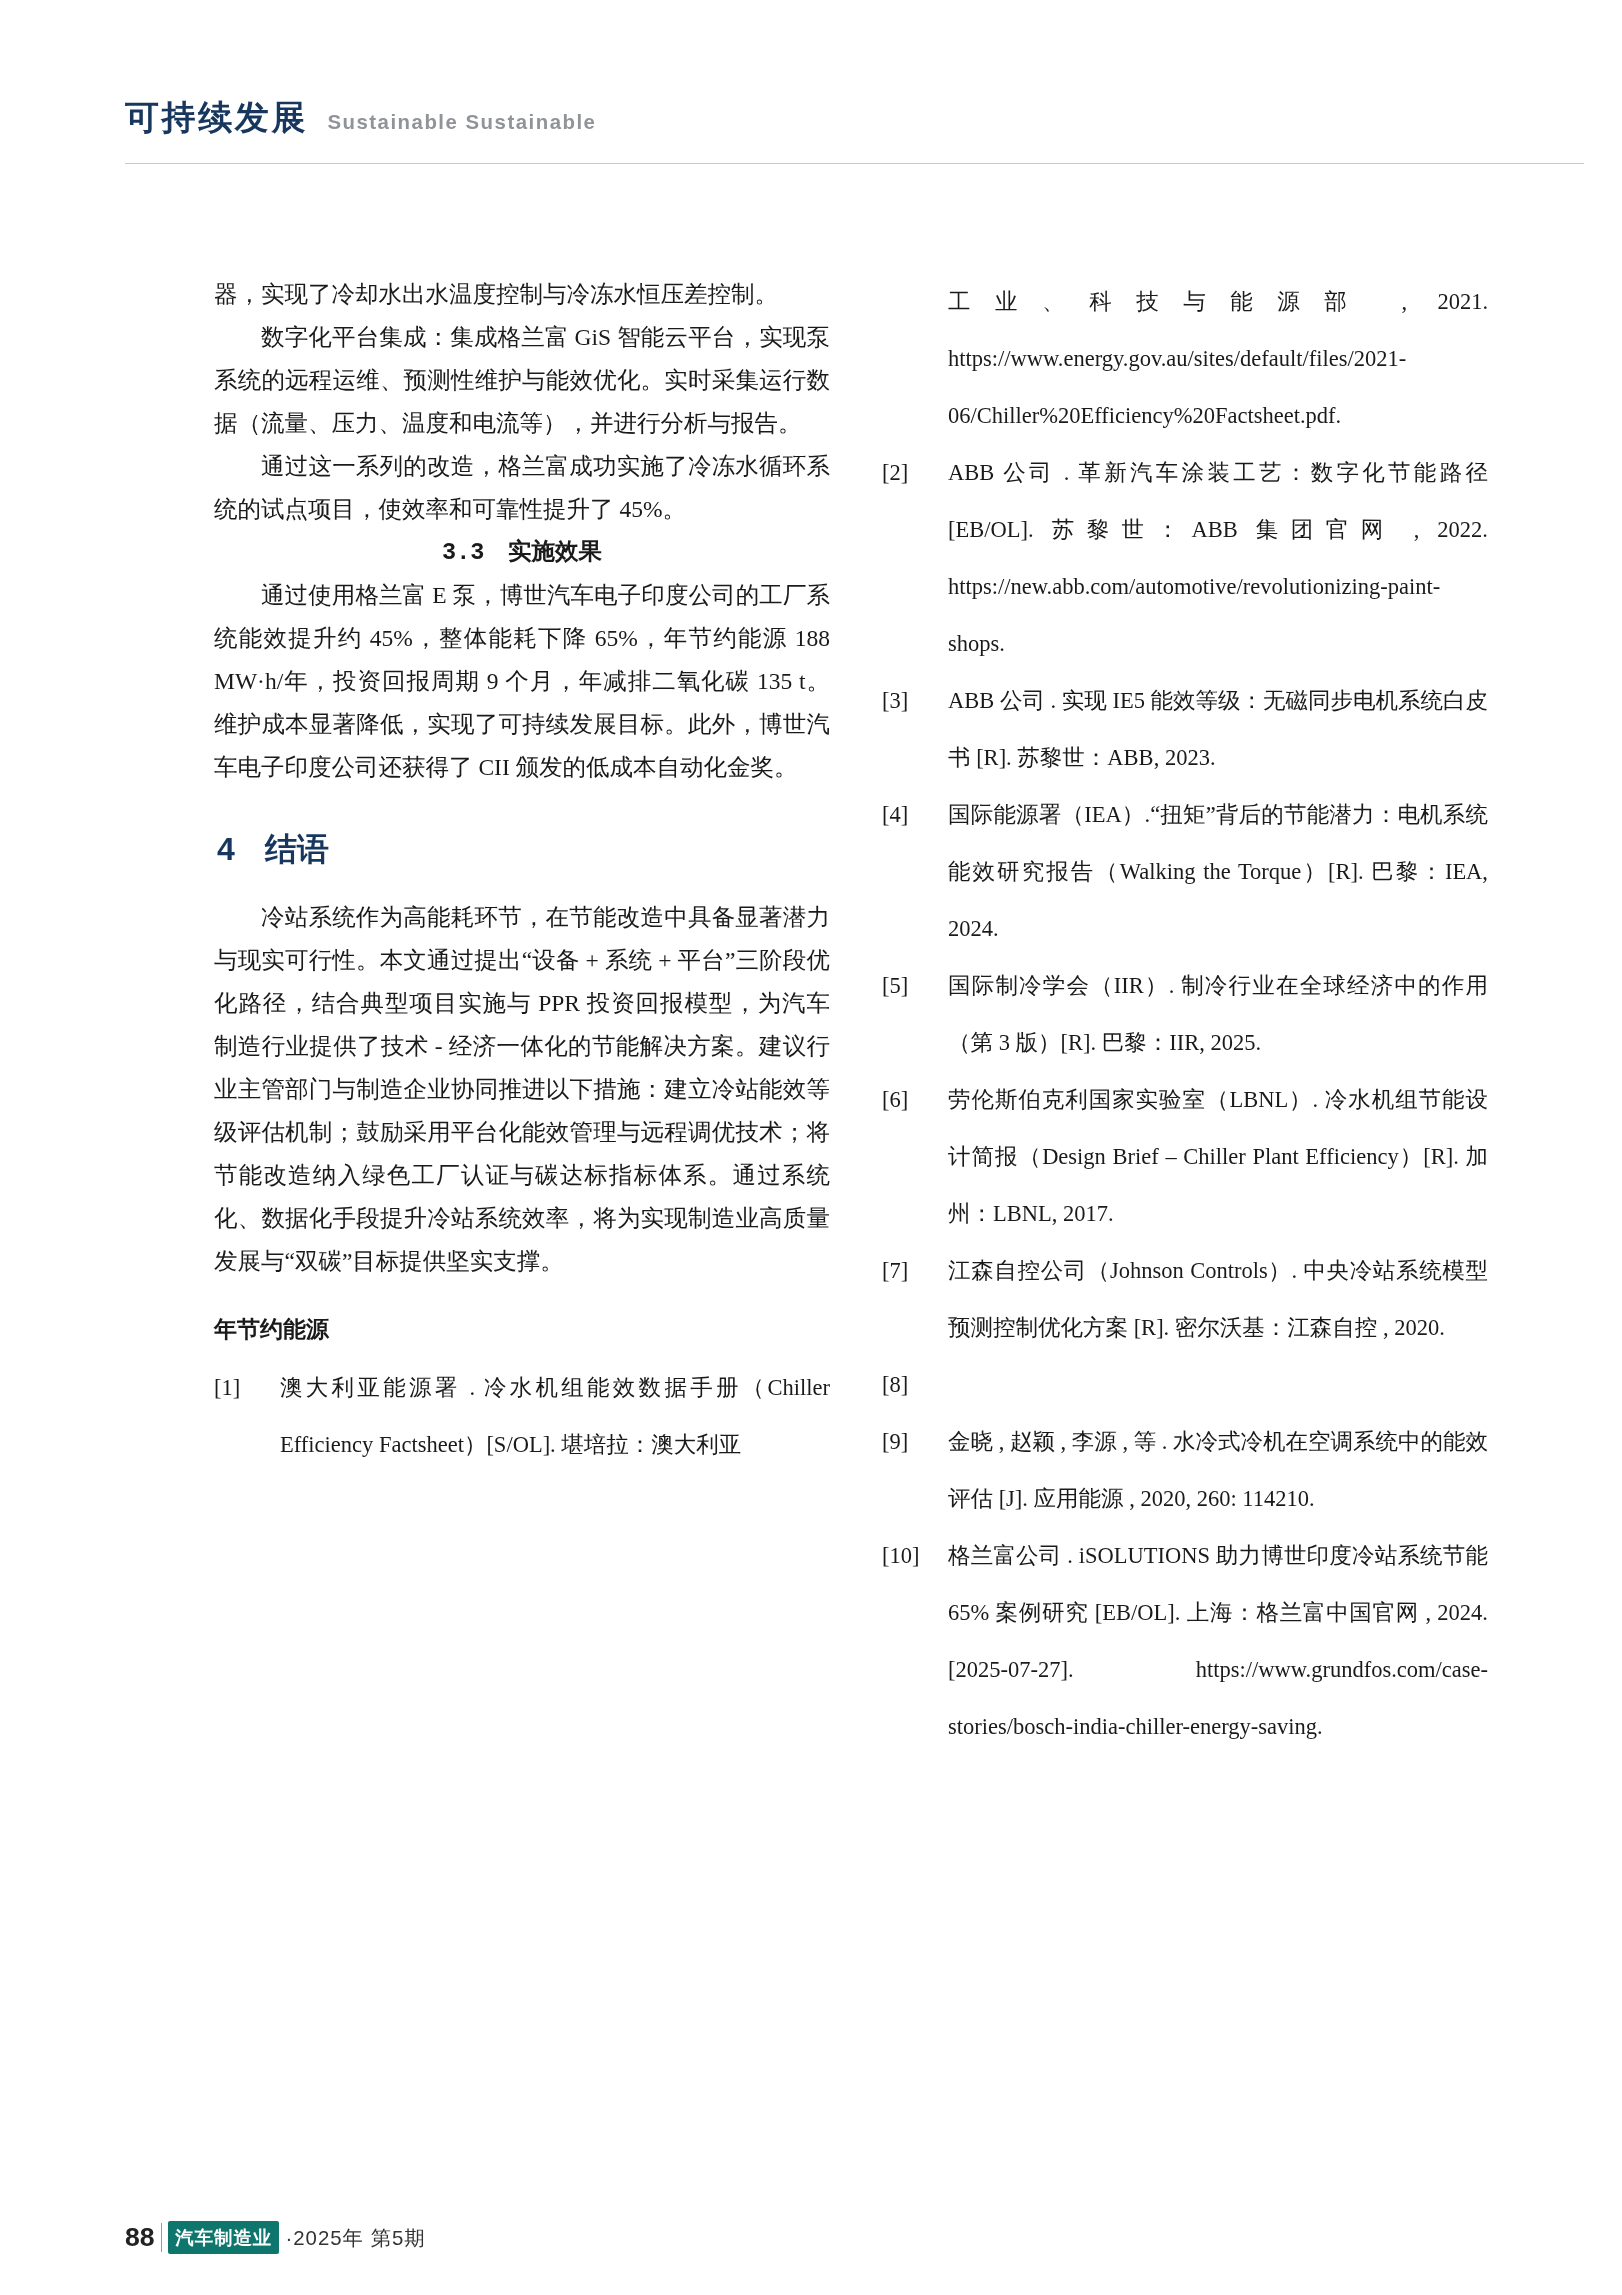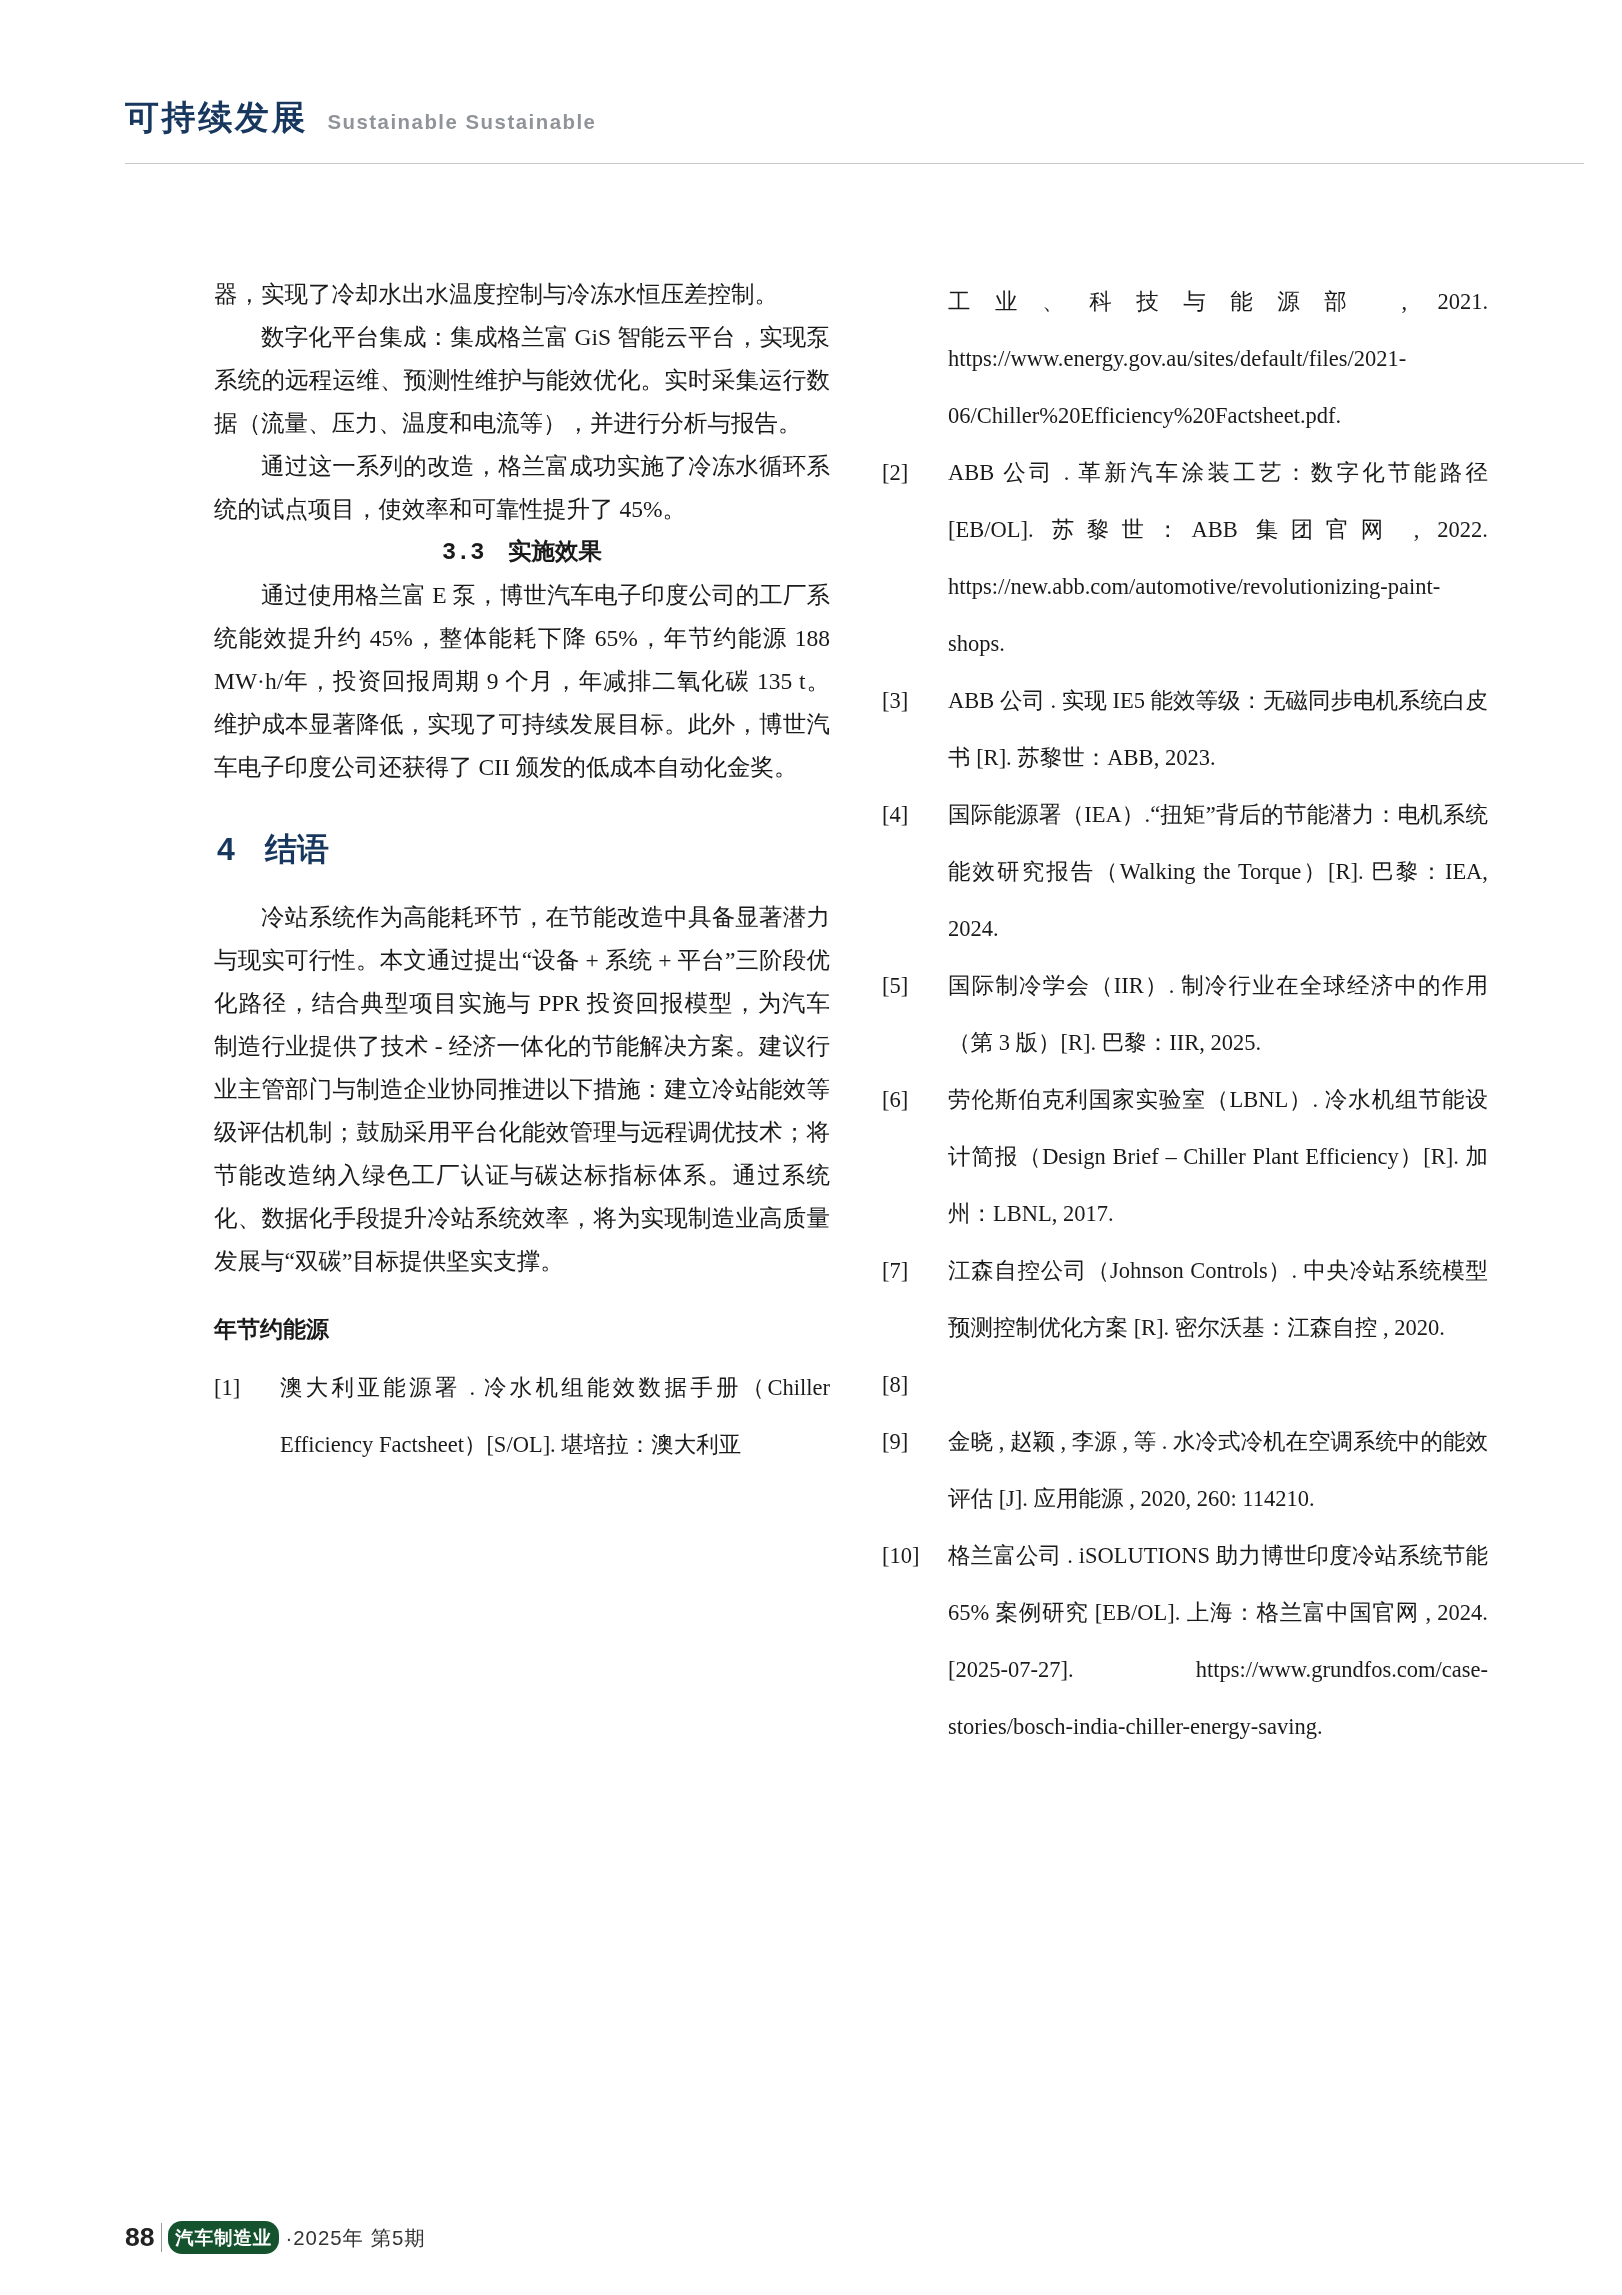--- a/index.html
+++ b/index.html
@@ -58,23 +58,23 @@
 
   
   .footer {
     position: absolute; left: 125px; top: 2221px;
     display: flex; align-items: center; gap: 6px;
     font-family: "Liberation Sans", "DejaVu Sans", sans-serif;
   }
   .footer-page { font-weight: bold; font-size: 26.6px; color: #222; }
   .footer-divider { width: 1.5px; height: 29px; background: #9a9a9a; }
   .footer-logo {
-    background: #14532d; color: #ffffff;
+    background: #0f766e; color: #ffffff;
     font-weight: bold; font-size: 18.4px;
-    padding: 4.1px 7.2px; letter-spacing: 1px; border-radius: 14px;
+    padding: 4.1px 7.2px; letter-spacing: 1px; border-radius: 2px;
   }
   .footer-issue { font-size: 20.4px; color: #333; letter-spacing: 1px; }
 </style>
 </head>
 <body>
 
 <div class="page">
 
   <header class="header">
     <span class="header-cn">可持续发展</span>

